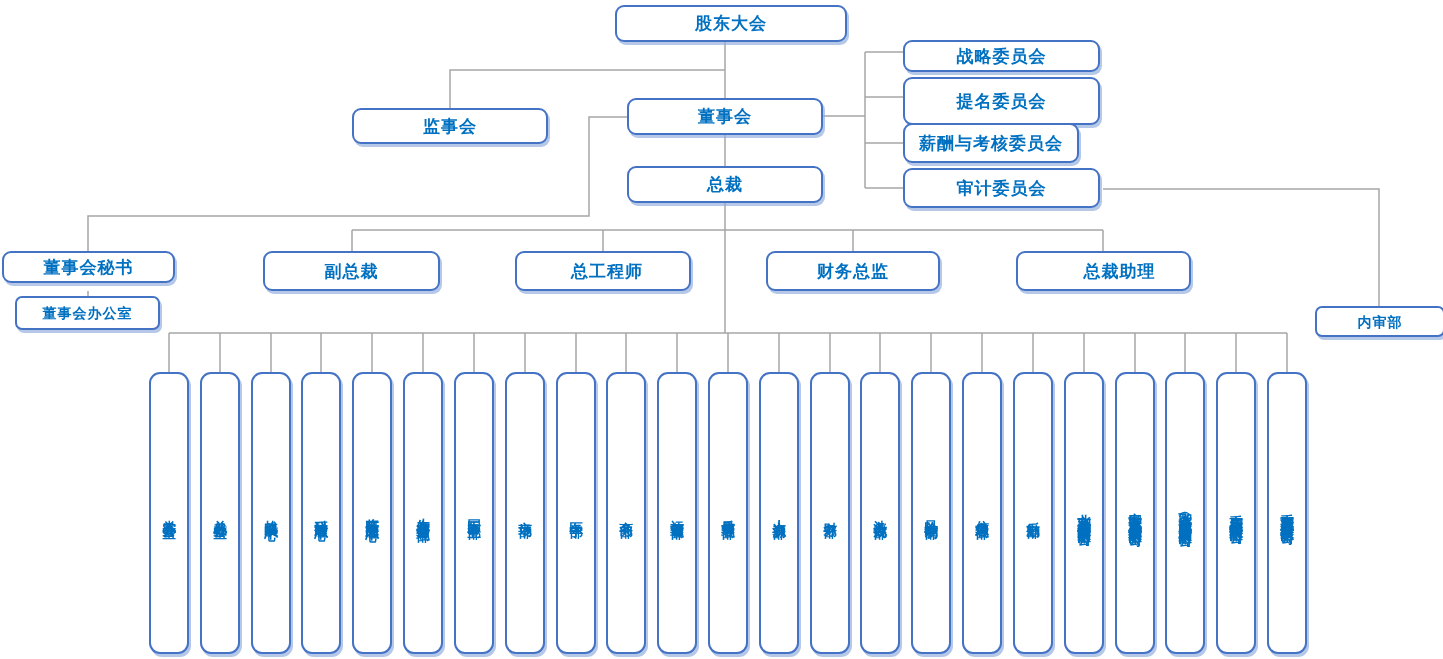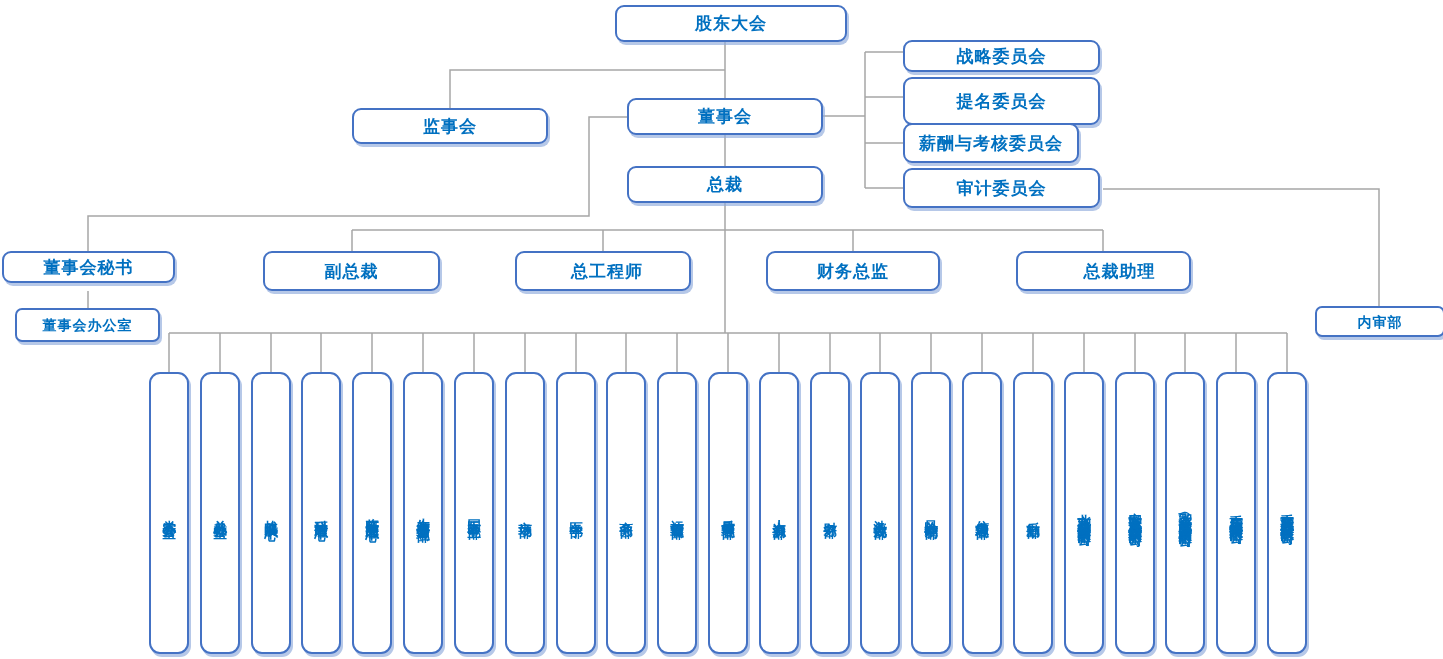--- a/index.html
+++ b/index.html
@@ -100,21 +100,21 @@
       <div class="node hbox" style="left: 627px; top: 166px; width: 196px; height: 37px;">总裁</div>
       <div class="node hbox committee" style="left: 903px; top: 32px; width: 197px; height: 32px; margin-top: 8px;">战略委员会</div>
       <div class="node hbox committee" style="left: 903px; top: 77px; width: 197px; height: 48px;">提名委员会</div>
       <div class="node hbox committee" style="left: 903px; top: 123px; width: 176px; height: 40px;">薪酬与考核委员会</div>
       <div class="node hbox committee" style="left: 903px; top: 168px; width: 197px; height: 40px;">审计委员会</div>
       <div class="node hbox" style="left: 2px; top: 251px; width: 173px; height: 32px;">董事会秘书</div>
       <div class="node hbox" style="left: 263px; top: 251px; width: 177px; height: 40px;">副总裁</div>
       <div class="node hbox" style="left: 515px; top: 251px; width: 176px; height: 40px; padding-left: 8px;">总工程师</div>
       <div class="node hbox" style="left: 766px; top: 251px; width: 174px; height: 40px;">财务总监</div>
       <div class="node hbox" style="left: 1016px; top: 251px; width: 175px; height: 40px; padding-left: 32px;">总裁助理</div>
-      <div class="node hbox small" style="left: 15px; top: 308px; width: 145px; height: 34px;">董事会办公室</div>
+      <div class="node hbox small" style="left: 15px; top: 296px; width: 145px; height: 34px;">董事会办公室</div>
       <div class="node hbox small" style="left: 1315px; top: 306px; width: 130px; height: 31px;">内审部</div>
       <div class="node vbox" style="left: 149px; top: 372px; width: 40px; height: 282px;">党委办公室</div>
       <div class="node vbox" style="left: 200px; top: 372px; width: 40px; height: 282px;">总裁办公室</div>
       <div class="node vbox" style="left: 251px; top: 372px; width: 40px; height: 282px;">战略发展中心</div>
       <div class="node vbox" style="left: 301px; top: 372px; width: 40px; height: 282px;">科研管理中心</div>
       <div class="node vbox" style="left: 352px; top: 372px; width: 40px; height: 282px;">临床研究管理中心</div>
       <div class="node vbox" style="left: 403px; top: 372px; width: 40px; height: 282px;">生产与安全管理部</div>
       <div class="node vbox" style="left: 454px; top: 372px; width: 40px; height: 282px;">国际事业部</div>
       <div class="node vbox" style="left: 505px; top: 372px; width: 40px; height: 282px;">市场部</div>
       <div class="node vbox" style="left: 556px; top: 372px; width: 40px; height: 282px;">医学部</div>

